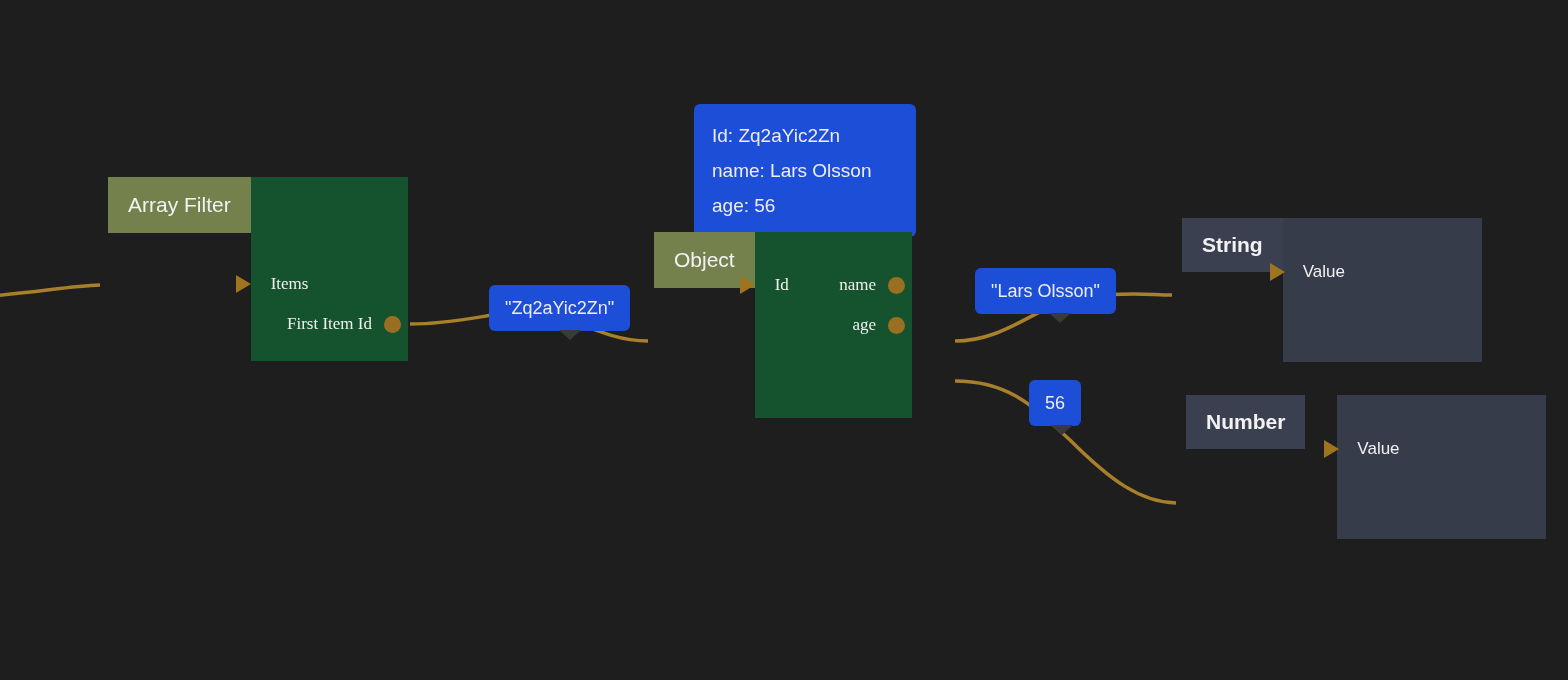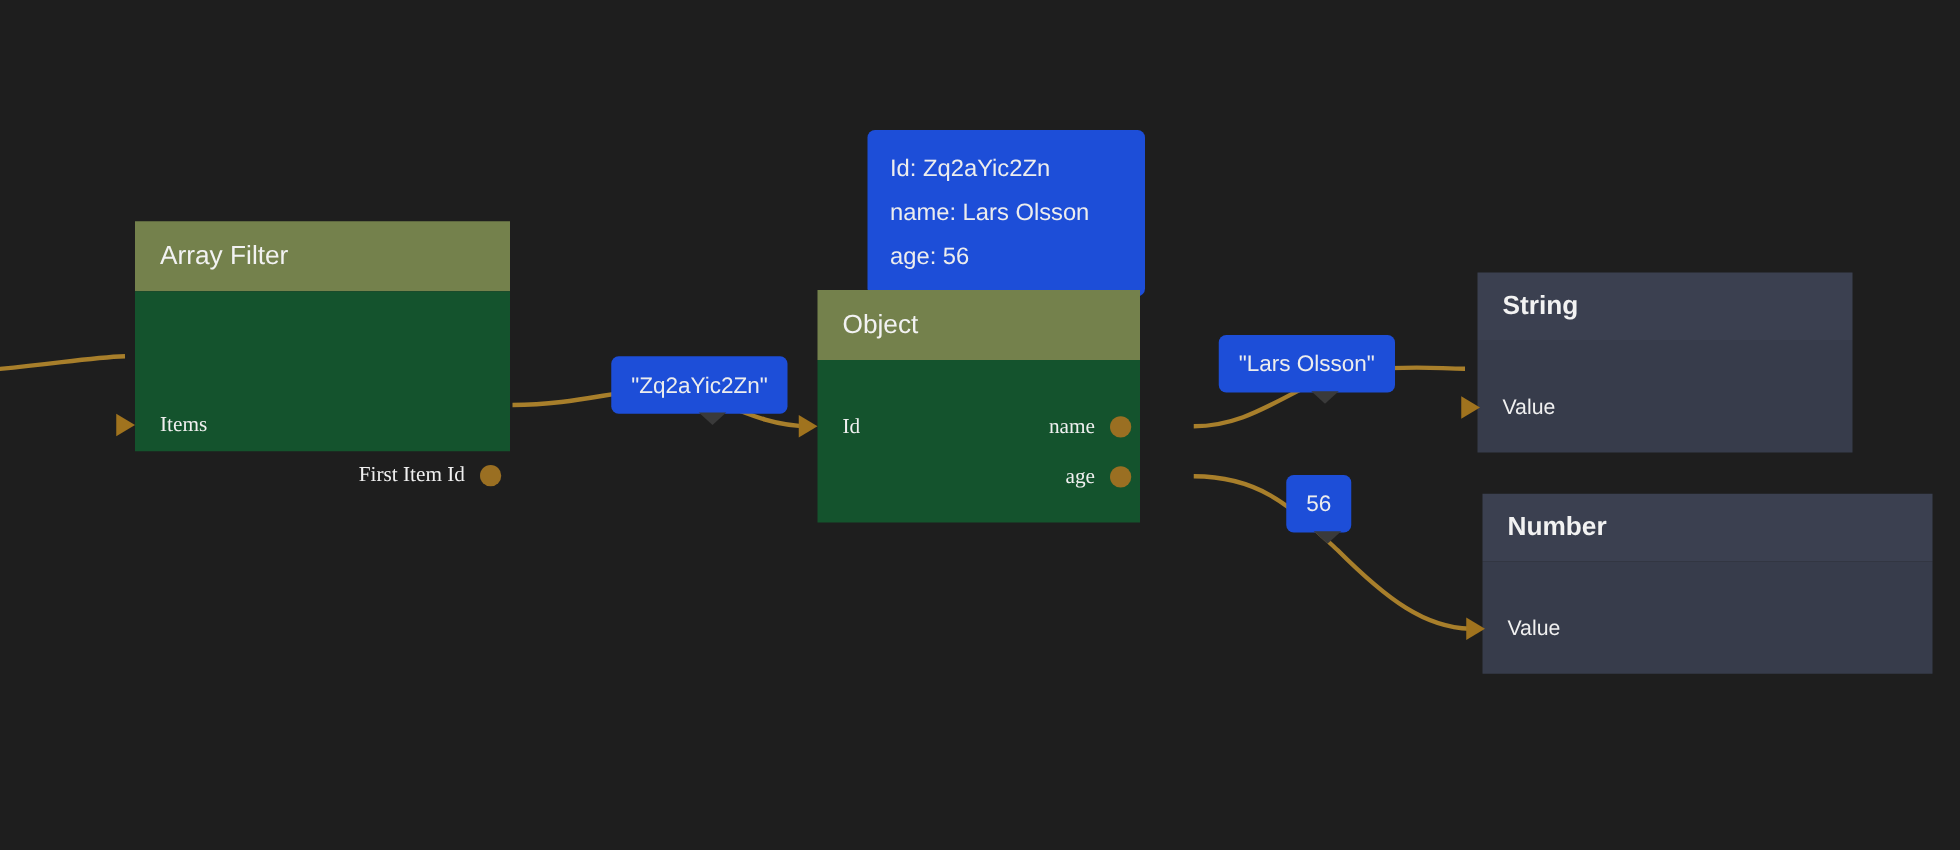--- a/index.html
+++ b/index.html
@@ -23,21 +23,21 @@
     width: 1568px;
     height: 680px;
     pointer-events: none;
   }
 
   
   .node {
     position: absolute;
     box-sizing: border-box;
     display: flex;
-    flex-direction: column;
+    flex-direction: row;
     overflow: visible;
   }
   .node-header {
     box-sizing: border-box;
     padding: 0 20px;
     display: flex;
     align-items: center;
     color: #f2f2f2;
     white-space: nowrap;
   }
@@ -221,21 +221,21 @@
       <span>String</span>
     </div>
     <div class="node-body">
       <div class="port-row in" style="top:41px;">
         <span class="port-arrow" style="left:-13px; top:13px;"></span>
         <span>Value</span>
       </div>
     </div>
   </div>
 
-  <div class="node slate" style="left:1186px; top:395px; width:360px; height:144px;">
+  <div class="node slate" style="left:1186px; top:395px; width:360px; height:144px;gap:32px;">
     <div class="node-header">
       <span>Number</span>
     </div>
     <div class="node-body">
       <div class="port-row in" style="top:41px;">
         <span class="port-arrow" style="left:-13px; top:13px;"></span>
         <span>Value</span>
       </div>
     </div>
   </div>

